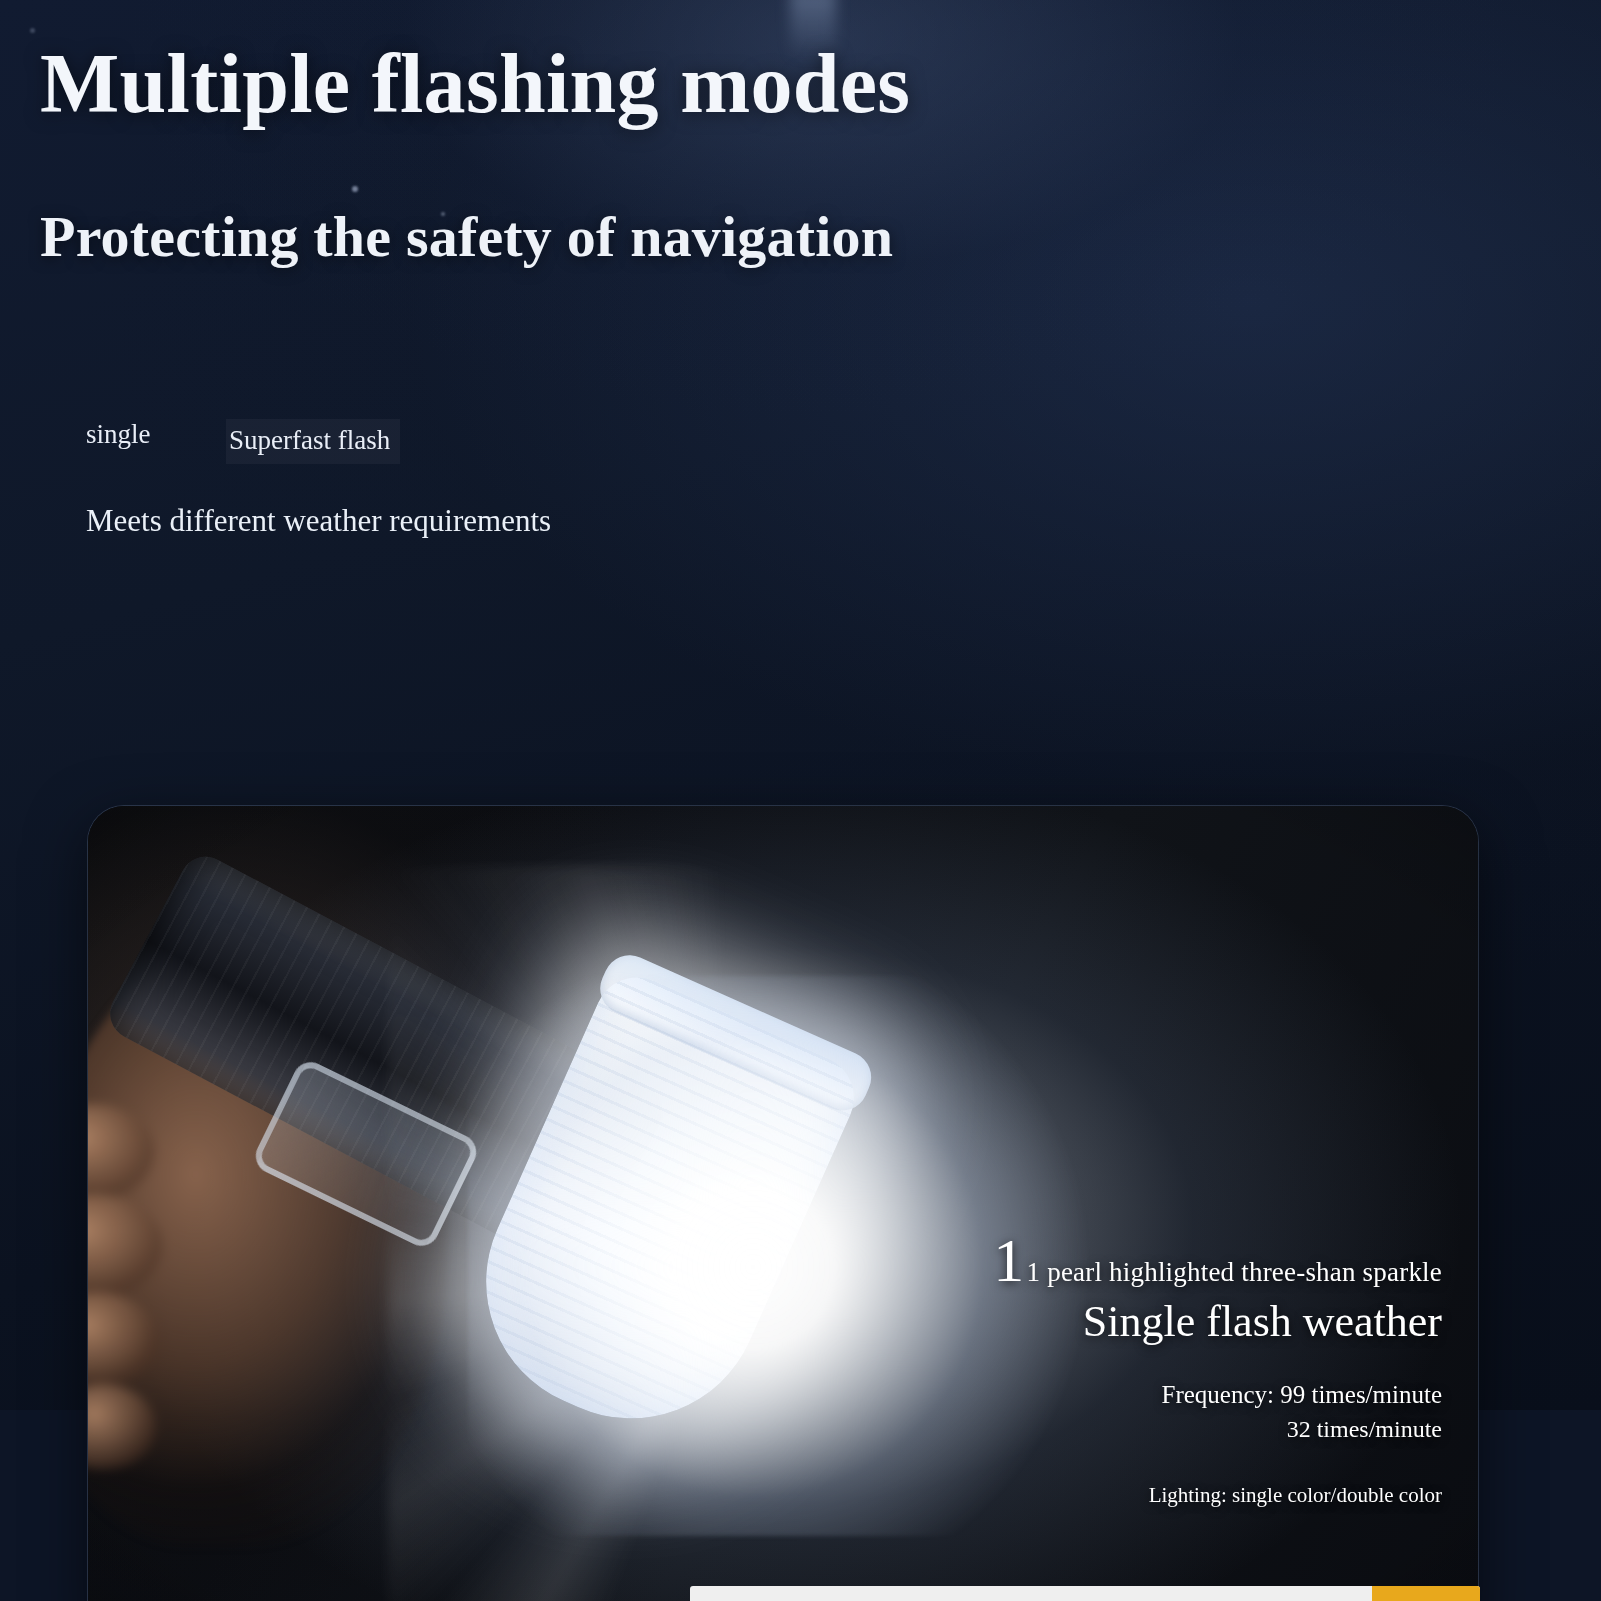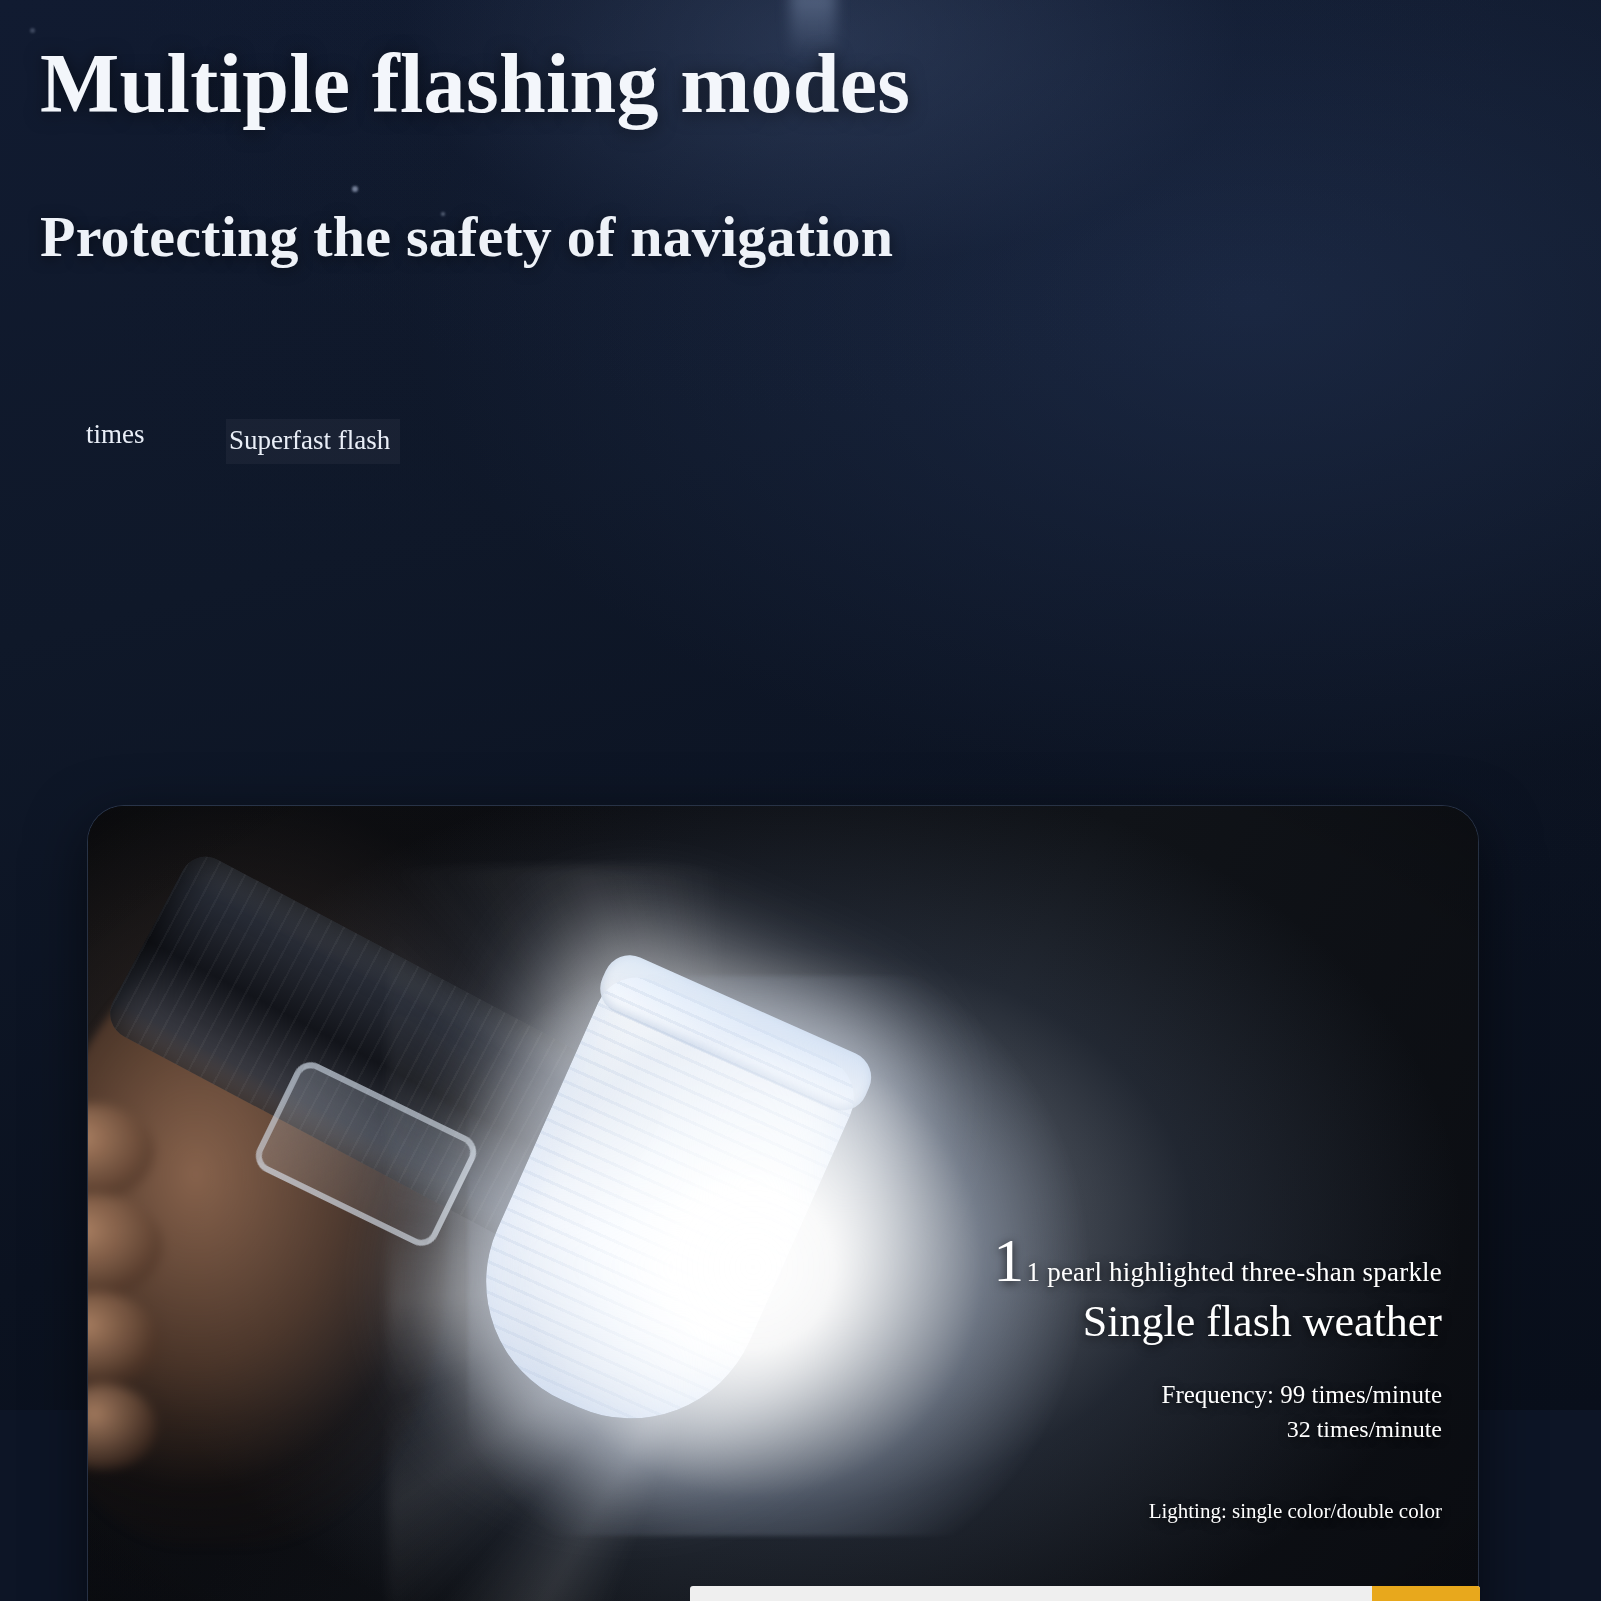--- a/index.html
+++ b/index.html
@@ -204,21 +204,21 @@
   }
 
   
   .ov { position:absolute; right:36px; color:#ffffff; text-align:right; white-space:nowrap;
         text-shadow:0 2px 10px rgba(0,0,0,0.75); }
   .ov-line1 { top:430px; font-size:27px; letter-spacing:0.2px; display:flex; align-items:baseline; justify-content:flex-end; }
   .ov-line1 .big { font-size:62px; line-height:0.8; margin-right:2px; color:#ffffff; }
   .ov-line2 { top:490px; font-size:44px; }
   .ov-line3 { top:575px; font-size:25px; }
   .ov-line4 { top:610px; font-size:24px; }
-  .ov-line5 { top:677px; font-size:21px;margin-top:16px; }
+  .ov-line5 { top:677px; font-size:21px; }
 
   
   .bottom-bar {
     position:absolute;
     left:690px; top:1586px;
     width:790px; height:15px;
     background:#efefef;
     border-radius:3px 3px 0 0;
     overflow:hidden;
   }
@@ -234,24 +234,25 @@
 
   <div class="streak"></div>
   <div class="speck s1"></div>
   <div class="speck s2"></div>
   <div class="speck s3"></div>
 
   <h1 class="h1">Multiple flashing modes</h1>
   <h2 class="h2">Protecting the safety of navigation</h2>
 
   <div class="modes">
-    <span class="mode m2">times</span>
+    <span class="mode m2">single</span>
     <span class="mode m3">Superfast flash</span>
   </div>
 
+  <div class="sub">Meets different weather requirements</div>
 
   <div class="card">
     <div class="photo">
       <div class="hand">
         <div class="finger f1"></div>
         <div class="finger f2"></div>
         <div class="finger f3"></div>
         <div class="finger f4"></div>
       </div>
       <div class="torch">

